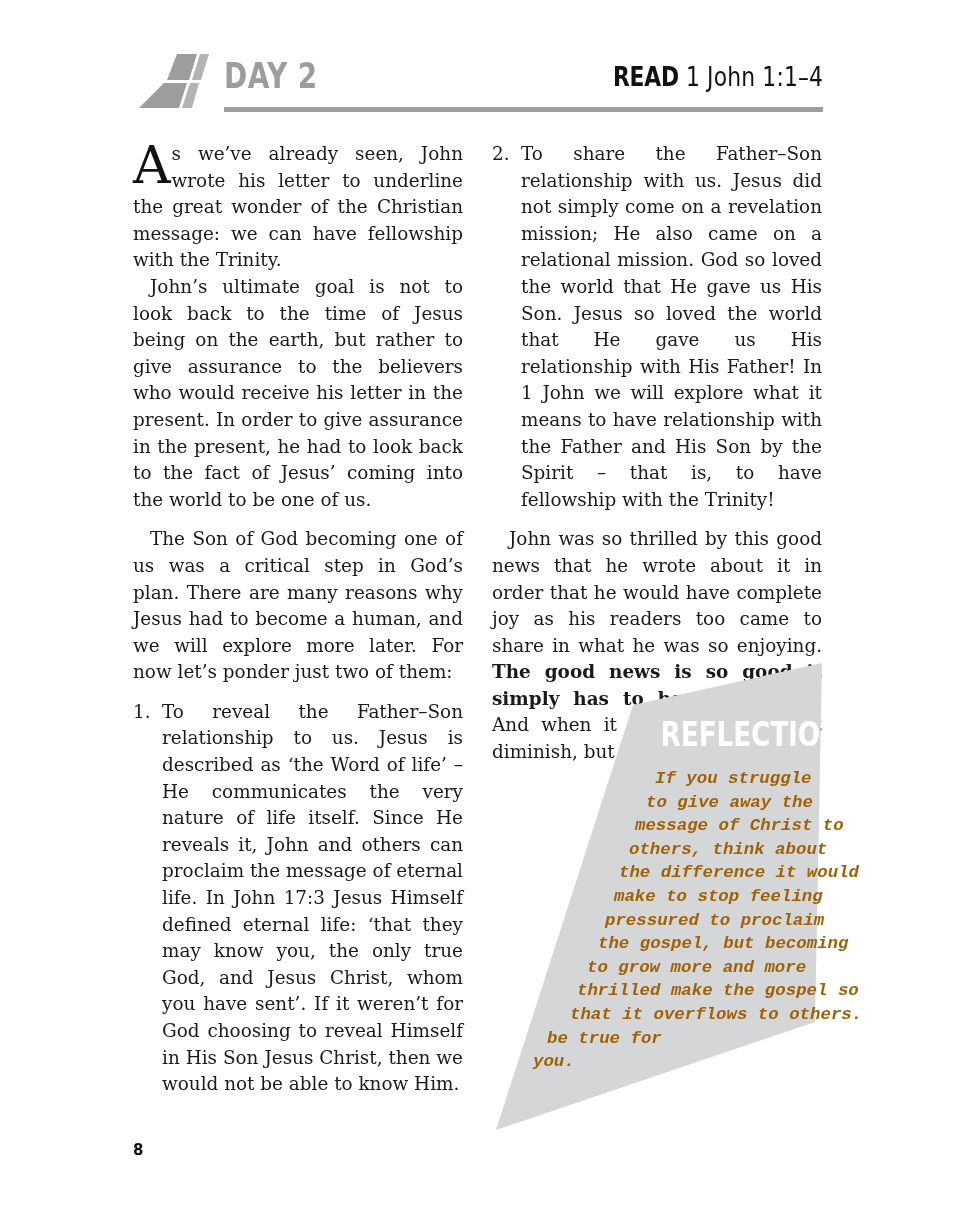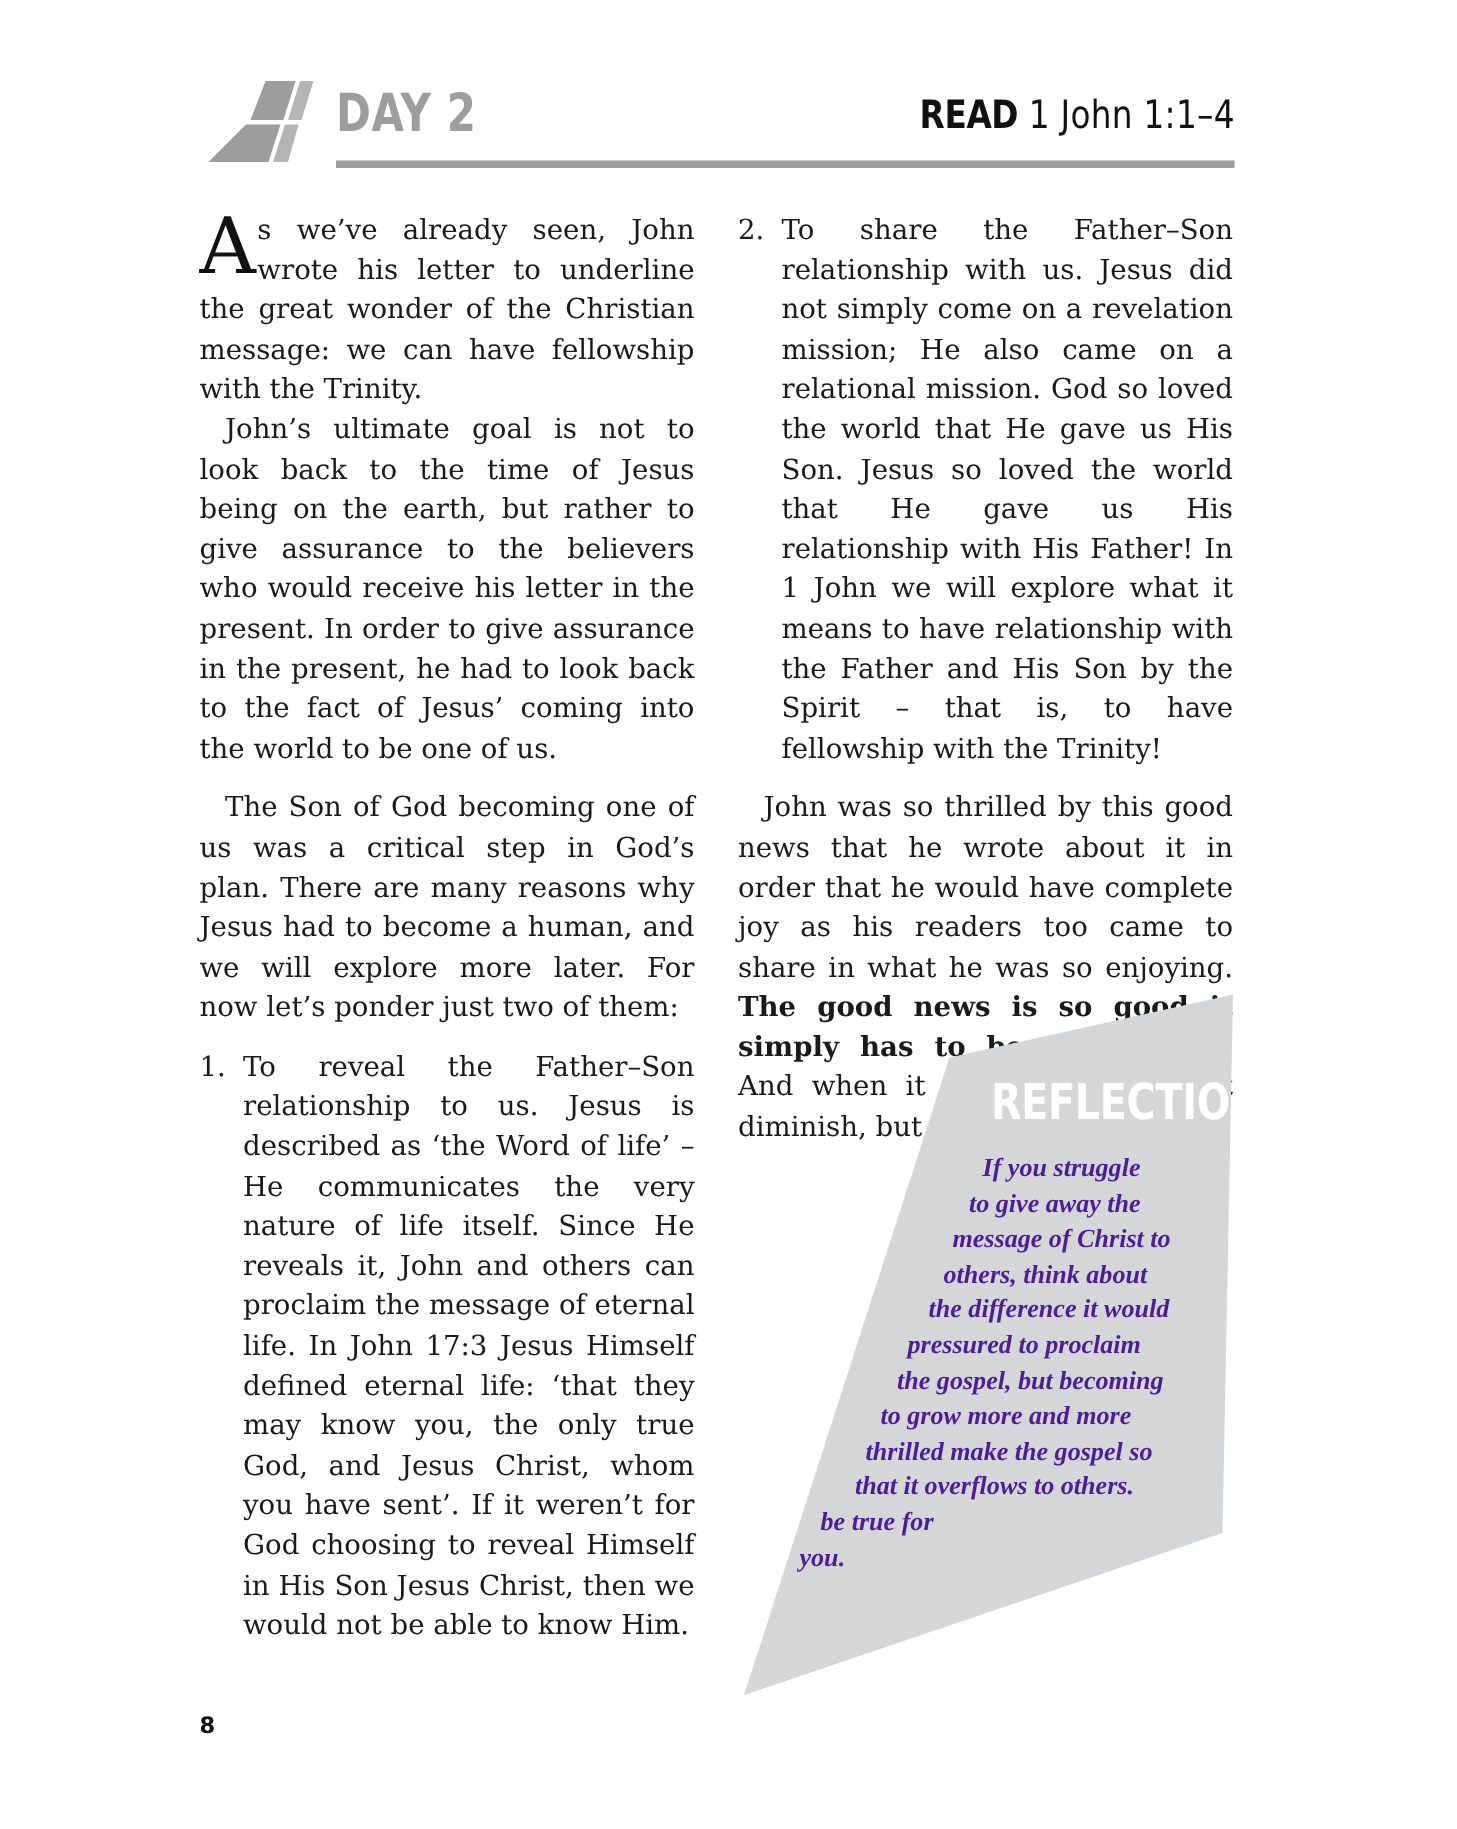--- a/index.html
+++ b/index.html
@@ -181,26 +181,26 @@
     letter-spacing: -0.2px;
     color: #ffffff;
     transform: scaleX(0.80);
     transform-origin: right top;
   }
   .reflection-body {
     position: absolute;
     left: 0px;
     top: 112px;
     width: 345px;
-    font-family: Liberation Serif, serif;
+    font-family: Liberation Mono, monospace;
     font-style: italic;
     font-weight: bold;
     font-size: 17.4px;
     line-height: 23.6px;
-    color: #4c1d95;
+    color: #a16207;
   }
   .reflection-body .rline {
     display: block;
     white-space: nowrap;
   }
 
   
   .page-number {
     position: absolute;
     left: 133px;
@@ -268,20 +268,21 @@
 
     <div class="reflection-content">
       <div class="reflection-title">REFLECTION</div>
 
       <div class="reflection-body">
         <span class="rline" style="padding-left:151px">If you struggle</span>
         <span class="rline" style="padding-left:142px">to give away the</span>
         <span class="rline" style="padding-left:131px">message of Christ to</span>
         <span class="rline" style="padding-left:125px">others, think about</span>
         <span class="rline" style="padding-left:115px">the difference it would</span>
+        <span class="rline" style="padding-left:110px">make to stop feeling</span>
         <span class="rline" style="padding-left:101px">pressured to proclaim</span>
         <span class="rline" style="padding-left:94px">the gospel, but becoming</span>
         <span class="rline" style="padding-left:83px">to grow more and more</span>
         <span class="rline" style="padding-left:73px">thrilled make the gospel so</span>
         <span class="rline" style="padding-left:66px">that it overflows to others.</span>
         <span class="rline" style="padding-left:43px">be true for</span>
         <span class="rline" style="padding-left:29px">you.</span>
       </div>
     </div>
   </div>

